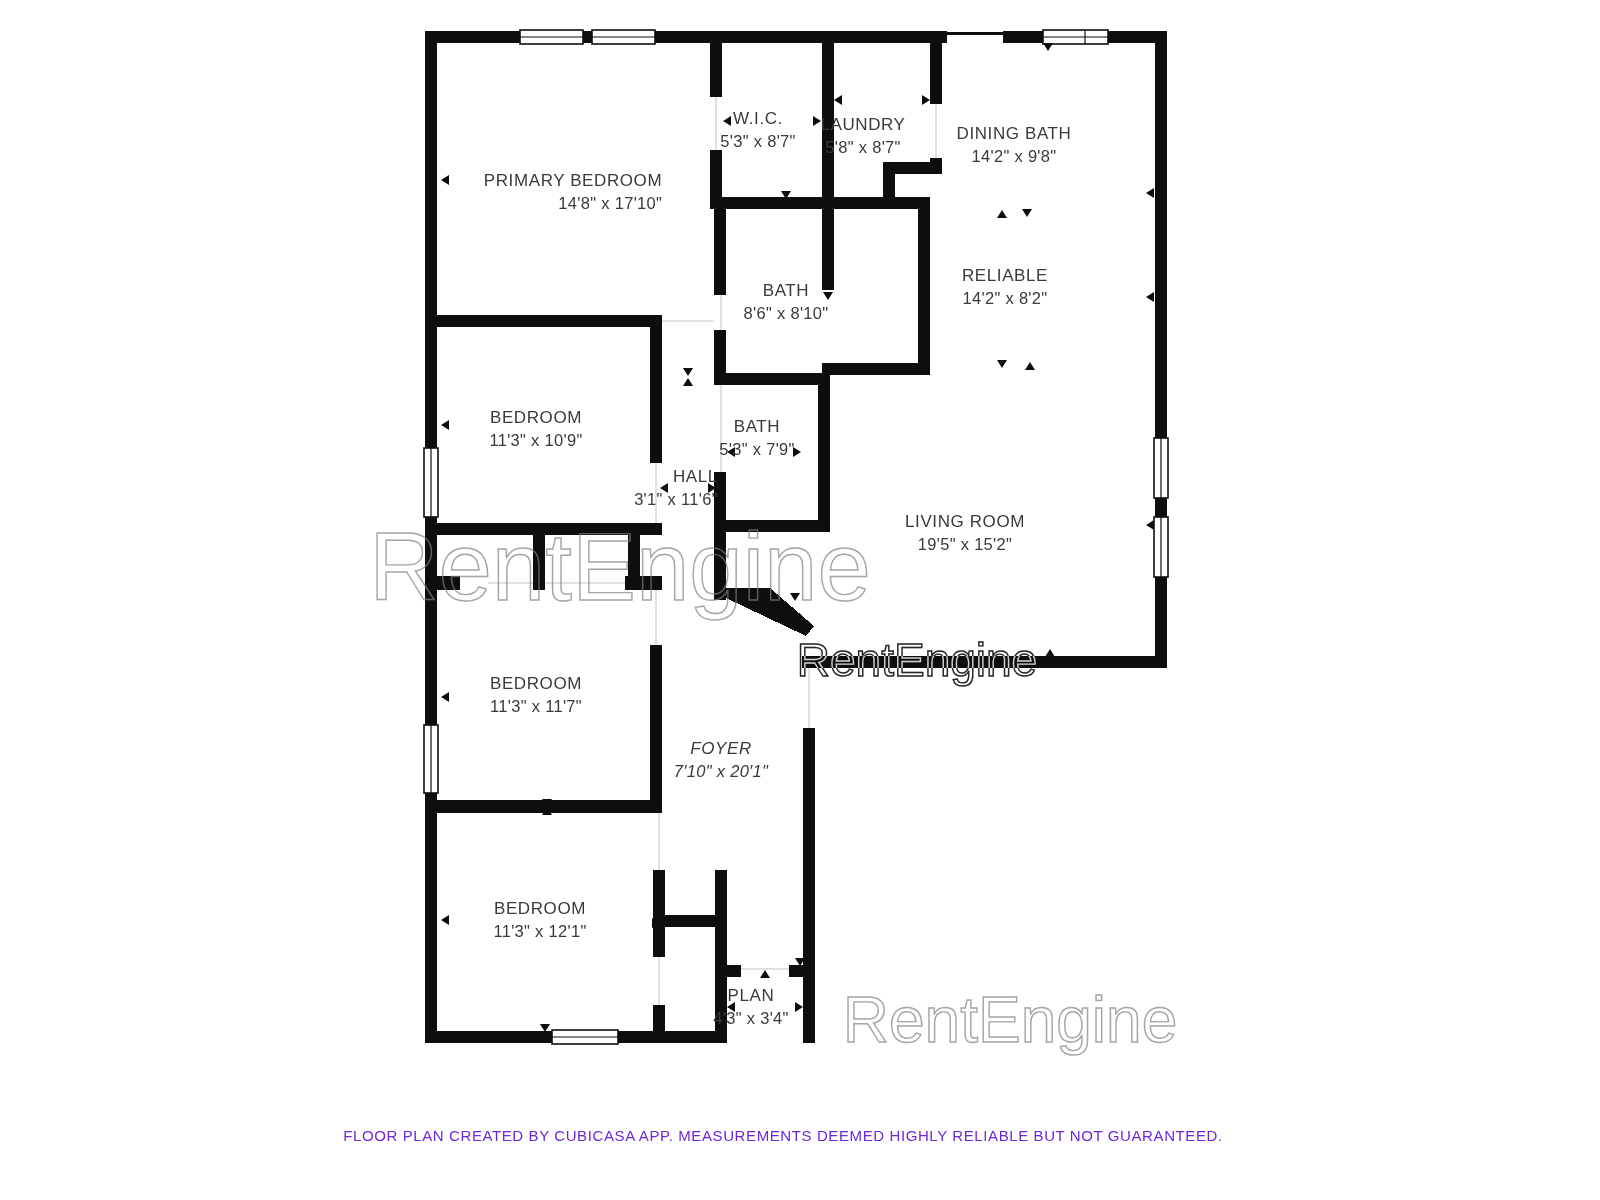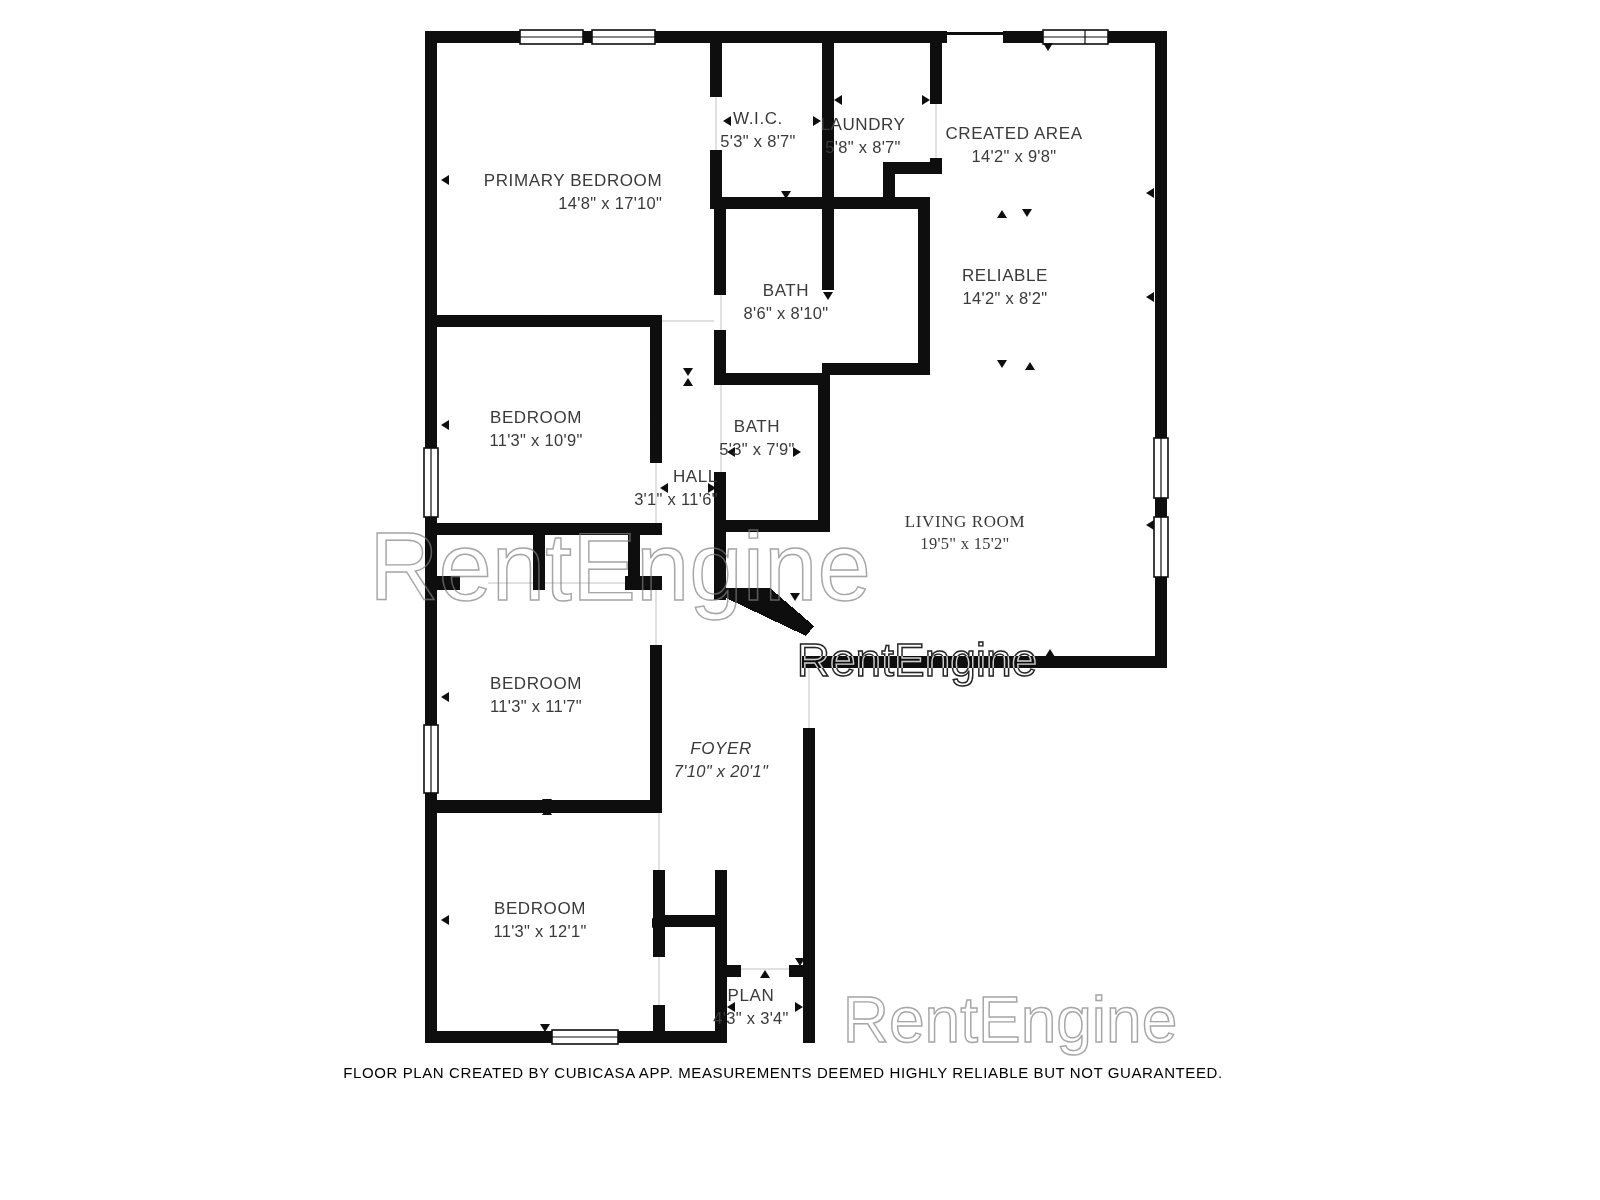--- a/index.html
+++ b/index.html
@@ -11,22 +11,22 @@
   .gap-line{stroke:#d7d7d7;stroke-width:1.5;}
   .win{fill:#ffffff;stroke:#0e0e0e;stroke-width:1.6;}
   .win-line{stroke:#0e0e0e;stroke-width:1.2;}
   .marker{fill:#0e0e0e;}
   .wm-text{fill:none;stroke:#ffffff;stroke-width:1.4;mix-blend-mode:difference;
            font-family:"Liberation Sans",sans-serif;text-anchor:middle;}
   .room-label{position:absolute;transform:translate(-50%,-50%);text-align:center;
               color:#3a3a3a;white-space:nowrap;line-height:22px;}
   .room-label .rname{font-size:17px;letter-spacing:0.6px;}
   .room-label .rdims{font-size:16.5px;letter-spacing:0.3px;}
-  .footer{position:absolute;top:1064px;left:0;width:1566px;text-align:center;
-          font-size:15px;color:#000000;letter-spacing:0.6px;}
+  .footer{position:absolute;top:1127px;left:0;width:1566px;text-align:center;
+          font-size:15px;color:#6d28d9;letter-spacing:0.6px;}
 </style>
 </head>
 <body>
 
 <div class="page">
 
   <svg width="1600" height="1200" viewBox="0 0 1600 1200">
 
     <g shape-rendering="crispEdges">
 
@@ -187,21 +187,21 @@
       </div>
       <div class="room-label" style="left: 758px; top: 130px; text-align: center;">
         <div class="rname">W.I.C.</div>
         <div class="rdims">5'3" x 8'7"</div>
       </div>
       <div class="room-label" style="left: 863px; top: 136px;">
         <div class="rname">LAUNDRY</div>
         <div class="rdims">5'8" x 8'7"</div>
       </div>
       <div class="room-label" style="left: 1014px; top: 145px;">
-        <div class="rname">CREATED AREA</div>
+        <div class="rname">DINING BATH</div>
         <div class="rdims">14'2" x 9'8"</div>
       </div>
       <div class="room-label" style="left: 1005px; top: 287px;">
         <div class="rname">RELIABLE</div>
         <div class="rdims">14'2" x 8'2"</div>
       </div>
       <div class="room-label" style="left: 786px; top: 302px;">
         <div class="rname">BATH</div>
         <div class="rdims">8'6" x 8'10"</div>
       </div>
@@ -210,21 +210,21 @@
         <div class="rdims">11'3" x 10'9"</div>
       </div>
       <div class="room-label" style="left: 757px; top: 438px;">
         <div class="rname">BATH</div>
         <div class="rdims">5'3" x 7'9"</div>
       </div>
       <div class="room-label" style="left: 676px; top: 488px; text-align: right;">
         <div class="rname">HALL</div>
         <div class="rdims">3'1" x 11'6"</div>
       </div>
-      <div class="room-label" style="left: 965px; top: 533px; font-family: Liberation Serif, serif;">
+      <div class="room-label" style="left: 965px; top: 533px;">
         <div class="rname">LIVING ROOM</div>
         <div class="rdims">19'5" x 15'2"</div>
       </div>
       <div class="room-label" style="left: 536px; top: 695px;">
         <div class="rname">BEDROOM</div>
         <div class="rdims">11'3" x 11'7"</div>
       </div>
       <div class="room-label" style="left: 721px; top: 760px; font-style: italic;">
         <div class="rname">FOYER</div>
         <div class="rdims">7'10" x 20'1"</div>

